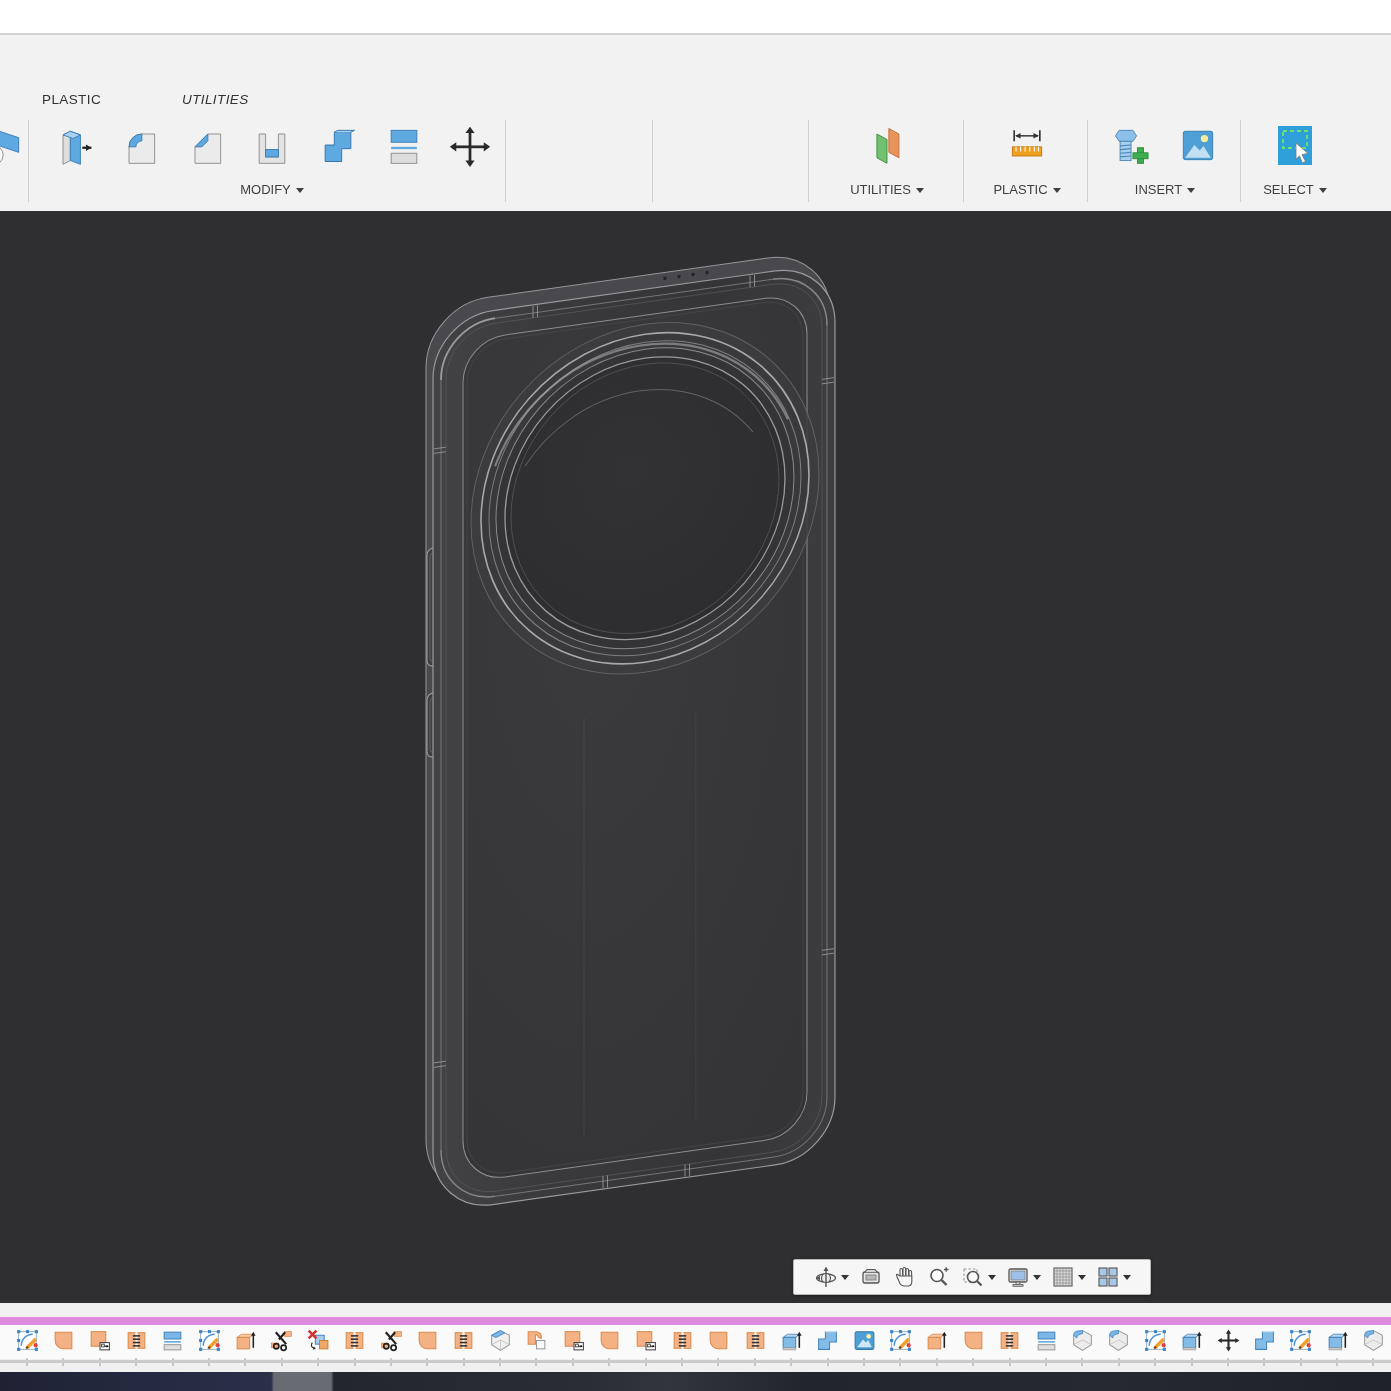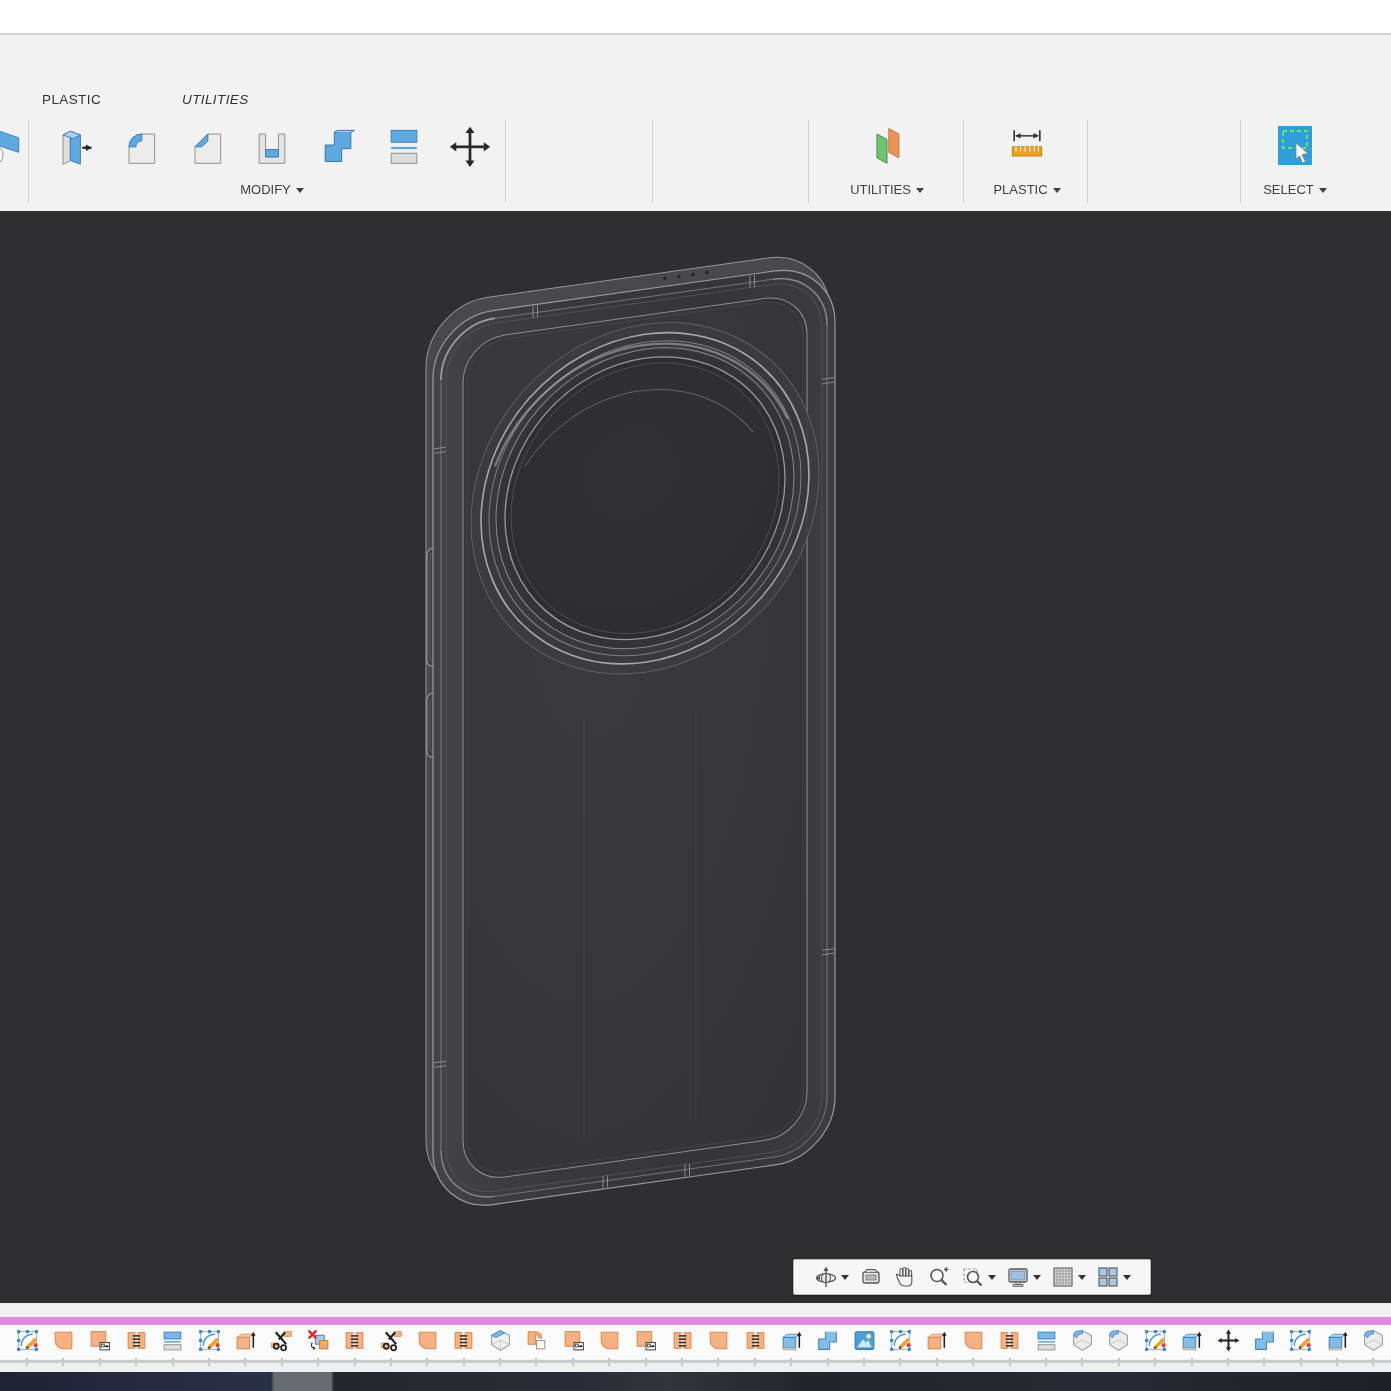--- a/index.html
+++ b/index.html
@@ -417,20 +417,31 @@
         </div>
       <div class="rib-label"><span>UTILITIES</span><span class="caret"></span></div>
     </div>
     <div class="rib-group" style="left:982px;width:90px">
       <div class="rib-icons">
           <svg class="ric">
             <use href="#ic-measure" xlink:href="#ic-measure"></use>
           </svg>
         </div>
       <div class="rib-label"><span>PLASTIC</span><span class="caret"></span></div>
+    </div>
+    <div class="rib-group" style="left:1110px;width:110px">
+      <div class="rib-icons">
+          <svg class="ric">
+            <use href="#ic-insert-fastener" xlink:href="#ic-insert-fastener"></use>
+          </svg>
+          <svg class="ric">
+            <use href="#ic-insert-canvas" xlink:href="#ic-insert-canvas"></use>
+          </svg>
+        </div>
+      <div class="rib-label"><span>INSERT</span><span class="caret"></span></div>
     </div>
     <div class="rib-group" style="left:1250px;width:90px">
       <div class="rib-icons big-icons">
           <svg class="ric big">
             <use href="#ic-select-window" xlink:href="#ic-select-window"></use>
           </svg>
         </div>
       <div class="rib-label"><span>SELECT</span><span class="caret"></span></div>
     </div>
   </div>

